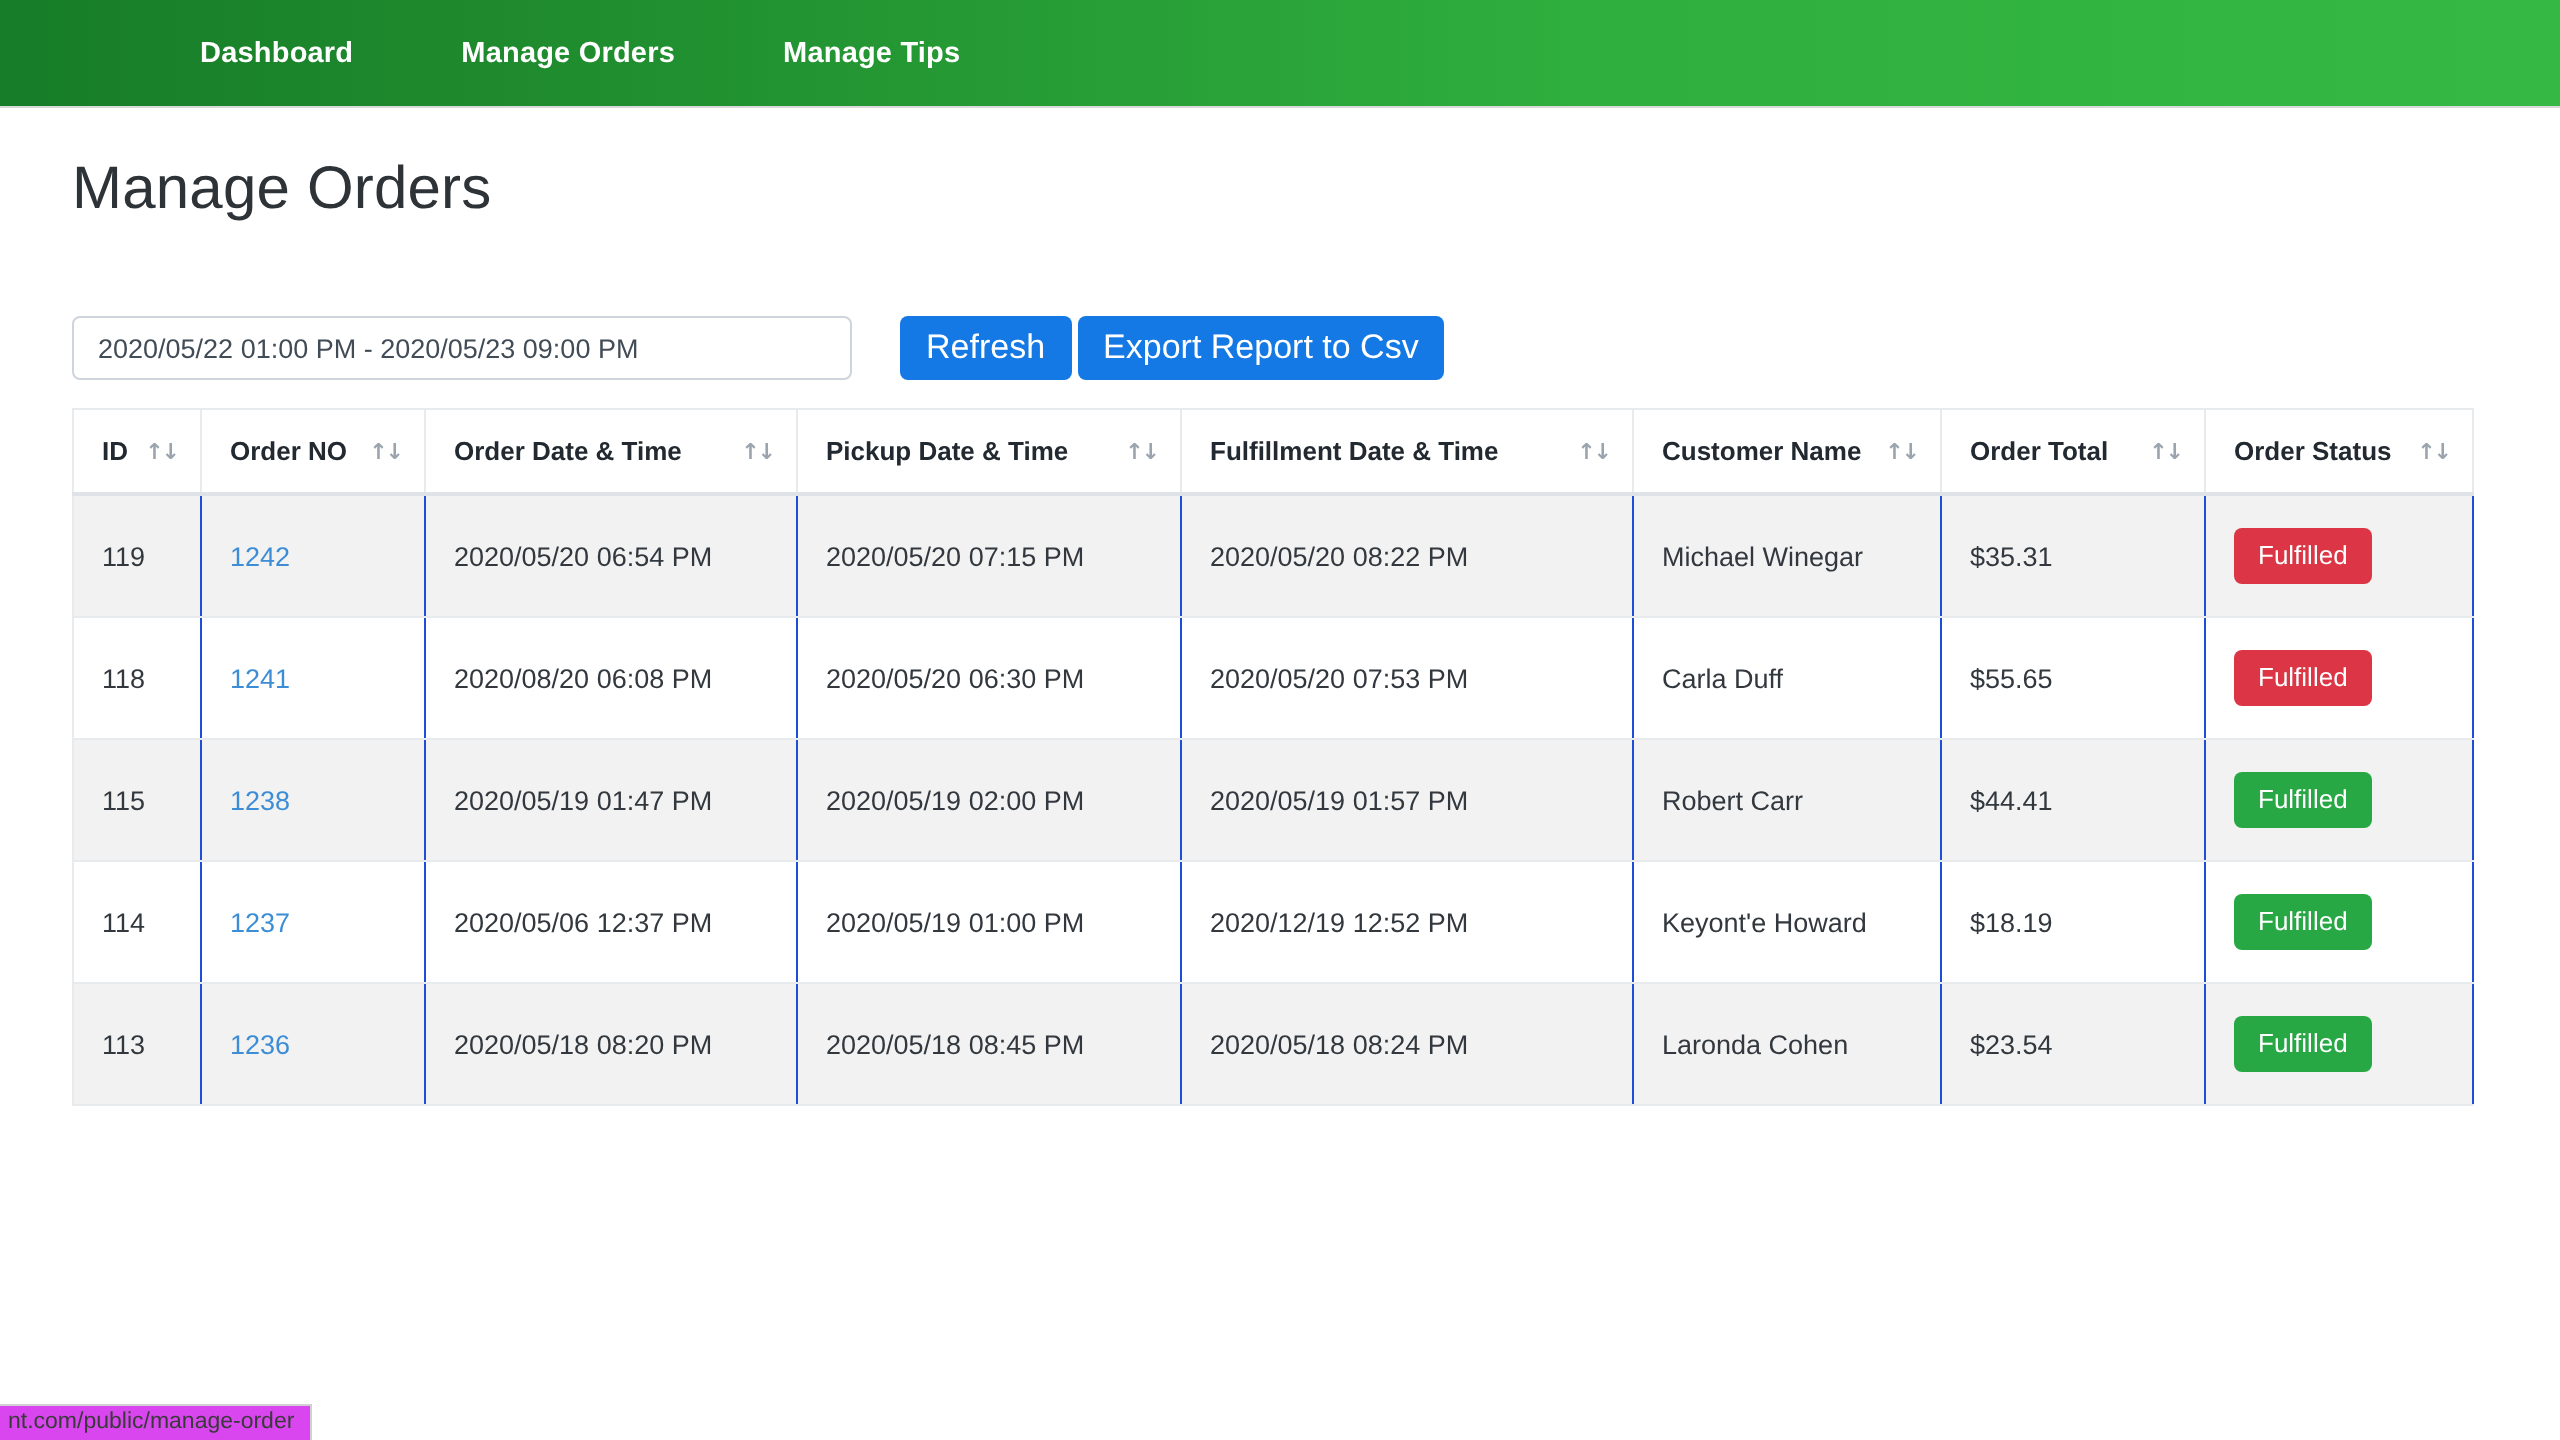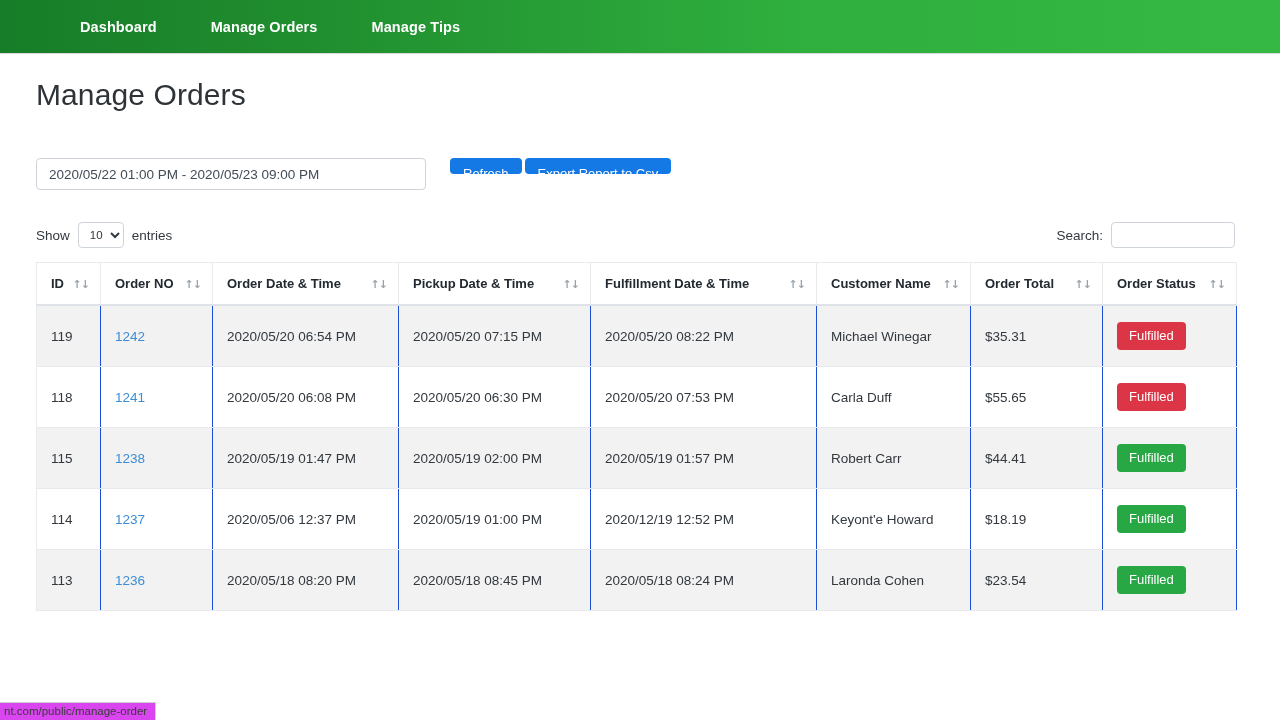--- a/index.html
+++ b/index.html
@@ -15,21 +15,21 @@
     color: #212529;
     position: relative;
   }
 
   
   .navbar {
     height: 54px;
     background: linear-gradient(90deg, #177d28 0%, #1f8c2e 22%, #2faf3e 62%, #35b944 100%);
     display: flex;
     align-items: center;
-    padding-left: 80px;
+    padding-left: 100px;
     box-sizing: border-box;
     border-bottom: 1px solid #d9d9d9;
   }
   .nav-link {
     color: #ffffff;
     font-size: 14.5px;
     font-weight: 600;
     margin-right: 54px;
     text-decoration: none;
     letter-spacing: .1px;
@@ -46,44 +46,44 @@
     font-size: 30px;
     font-weight: 400;
     color: #2e3338;
     margin: 24px 0 0 0;
     letter-spacing: .1px;
   }
 
   
   .toolbar {
     display: flex;
-    align-items: flex-start;
+    align-items: flex-end;
     margin-top: 46px;
   }
   .daterange-input {
     width: 390px;
     height: 32px;
     box-sizing: border-box;
     border: 1px solid #ced4da;
     border-radius: 4px;
     padding: 0 12px;
     font-family: "Liberation Sans", sans-serif;
     font-size: 13.5px;
     color: #424c57;
     background: #fff;
     outline: none;
   }
   .btn {
-    height: 16px;
+    height: 32px;
     border: none;
     border-radius: 4px;
     background: #1479e4;
     color: #ffffff;
     font-family: "Liberation Sans", sans-serif;
-    font-size: 13px;
+    font-size: 17px;
     padding: 0 13px;
     cursor: pointer;
     line-height: 32px;
     white-space: nowrap;
   }
   .btn-refresh { margin-left: 24px; }
   .btn-export  { margin-left: 3px; }
 
   
   .table-controls {
@@ -239,31 +239,20 @@
 <div class="page">
 
   <h1 class="page-title">Manage Orders</h1>
 
   <div class="toolbar">
     <input class="daterange-input" type="text" value="2020/05/22 01:00 PM - 2020/05/23 09:00 PM" style="">
     <button class="btn btn-refresh">Refresh</button>
     <button class="btn btn-export">Export Report to Csv</button>
   </div>
 
-  <div class="table-controls">
-    <div class="dt-length">
-      <span class="lbl-before">Show</span>
-      <select class="len-select"><option value="10">10</option><option value="25">25</option><option value="50">50</option><option value="100">100</option></select>
-      <span class="lbl-after">entries</span>
-    </div>
-    <div class="dt-filter">
-      <span class="lbl">Search:</span>
-      <input class="search-input" type="text" placeholder="" style="">
-    </div>
-  </div>
 
   <div class="dt-wrap">
     <table class="dt">
       <colgroup>
         <col class="c-id">
           <col class="c-orderno">
           <col class="c-odt">
           <col class="c-pdt">
         <col class="c-fdt">
           <col class="c-cust">
@@ -313,21 +302,21 @@
             <td>2020/05/20 06:54 PM</td>
             <td>2020/05/20 07:15 PM</td>
             <td>2020/05/20 08:22 PM</td>
             <td>Michael Winegar</td>
             <td>$35.31</td>
             <td><span class="badge red">Fulfilled</span></td>
           </tr>
           <tr>
             <td>118</td>
             <td><a class="order-link">1241</a></td>
-            <td>2020/05/20 06:08 PM</td>
+            <td>2020/08/20 06:08 PM</td>
             <td>2020/05/20 06:30 PM</td>
             <td>2020/05/20 07:53 PM</td>
             <td>Carla Duff</td>
             <td>$55.65</td>
             <td><span class="badge red">Fulfilled</span></td>
           </tr>
           <tr>
             <td>115</td>
             <td><a class="order-link">1238</a></td>
             <td>2020/05/19 01:47 PM</td>

